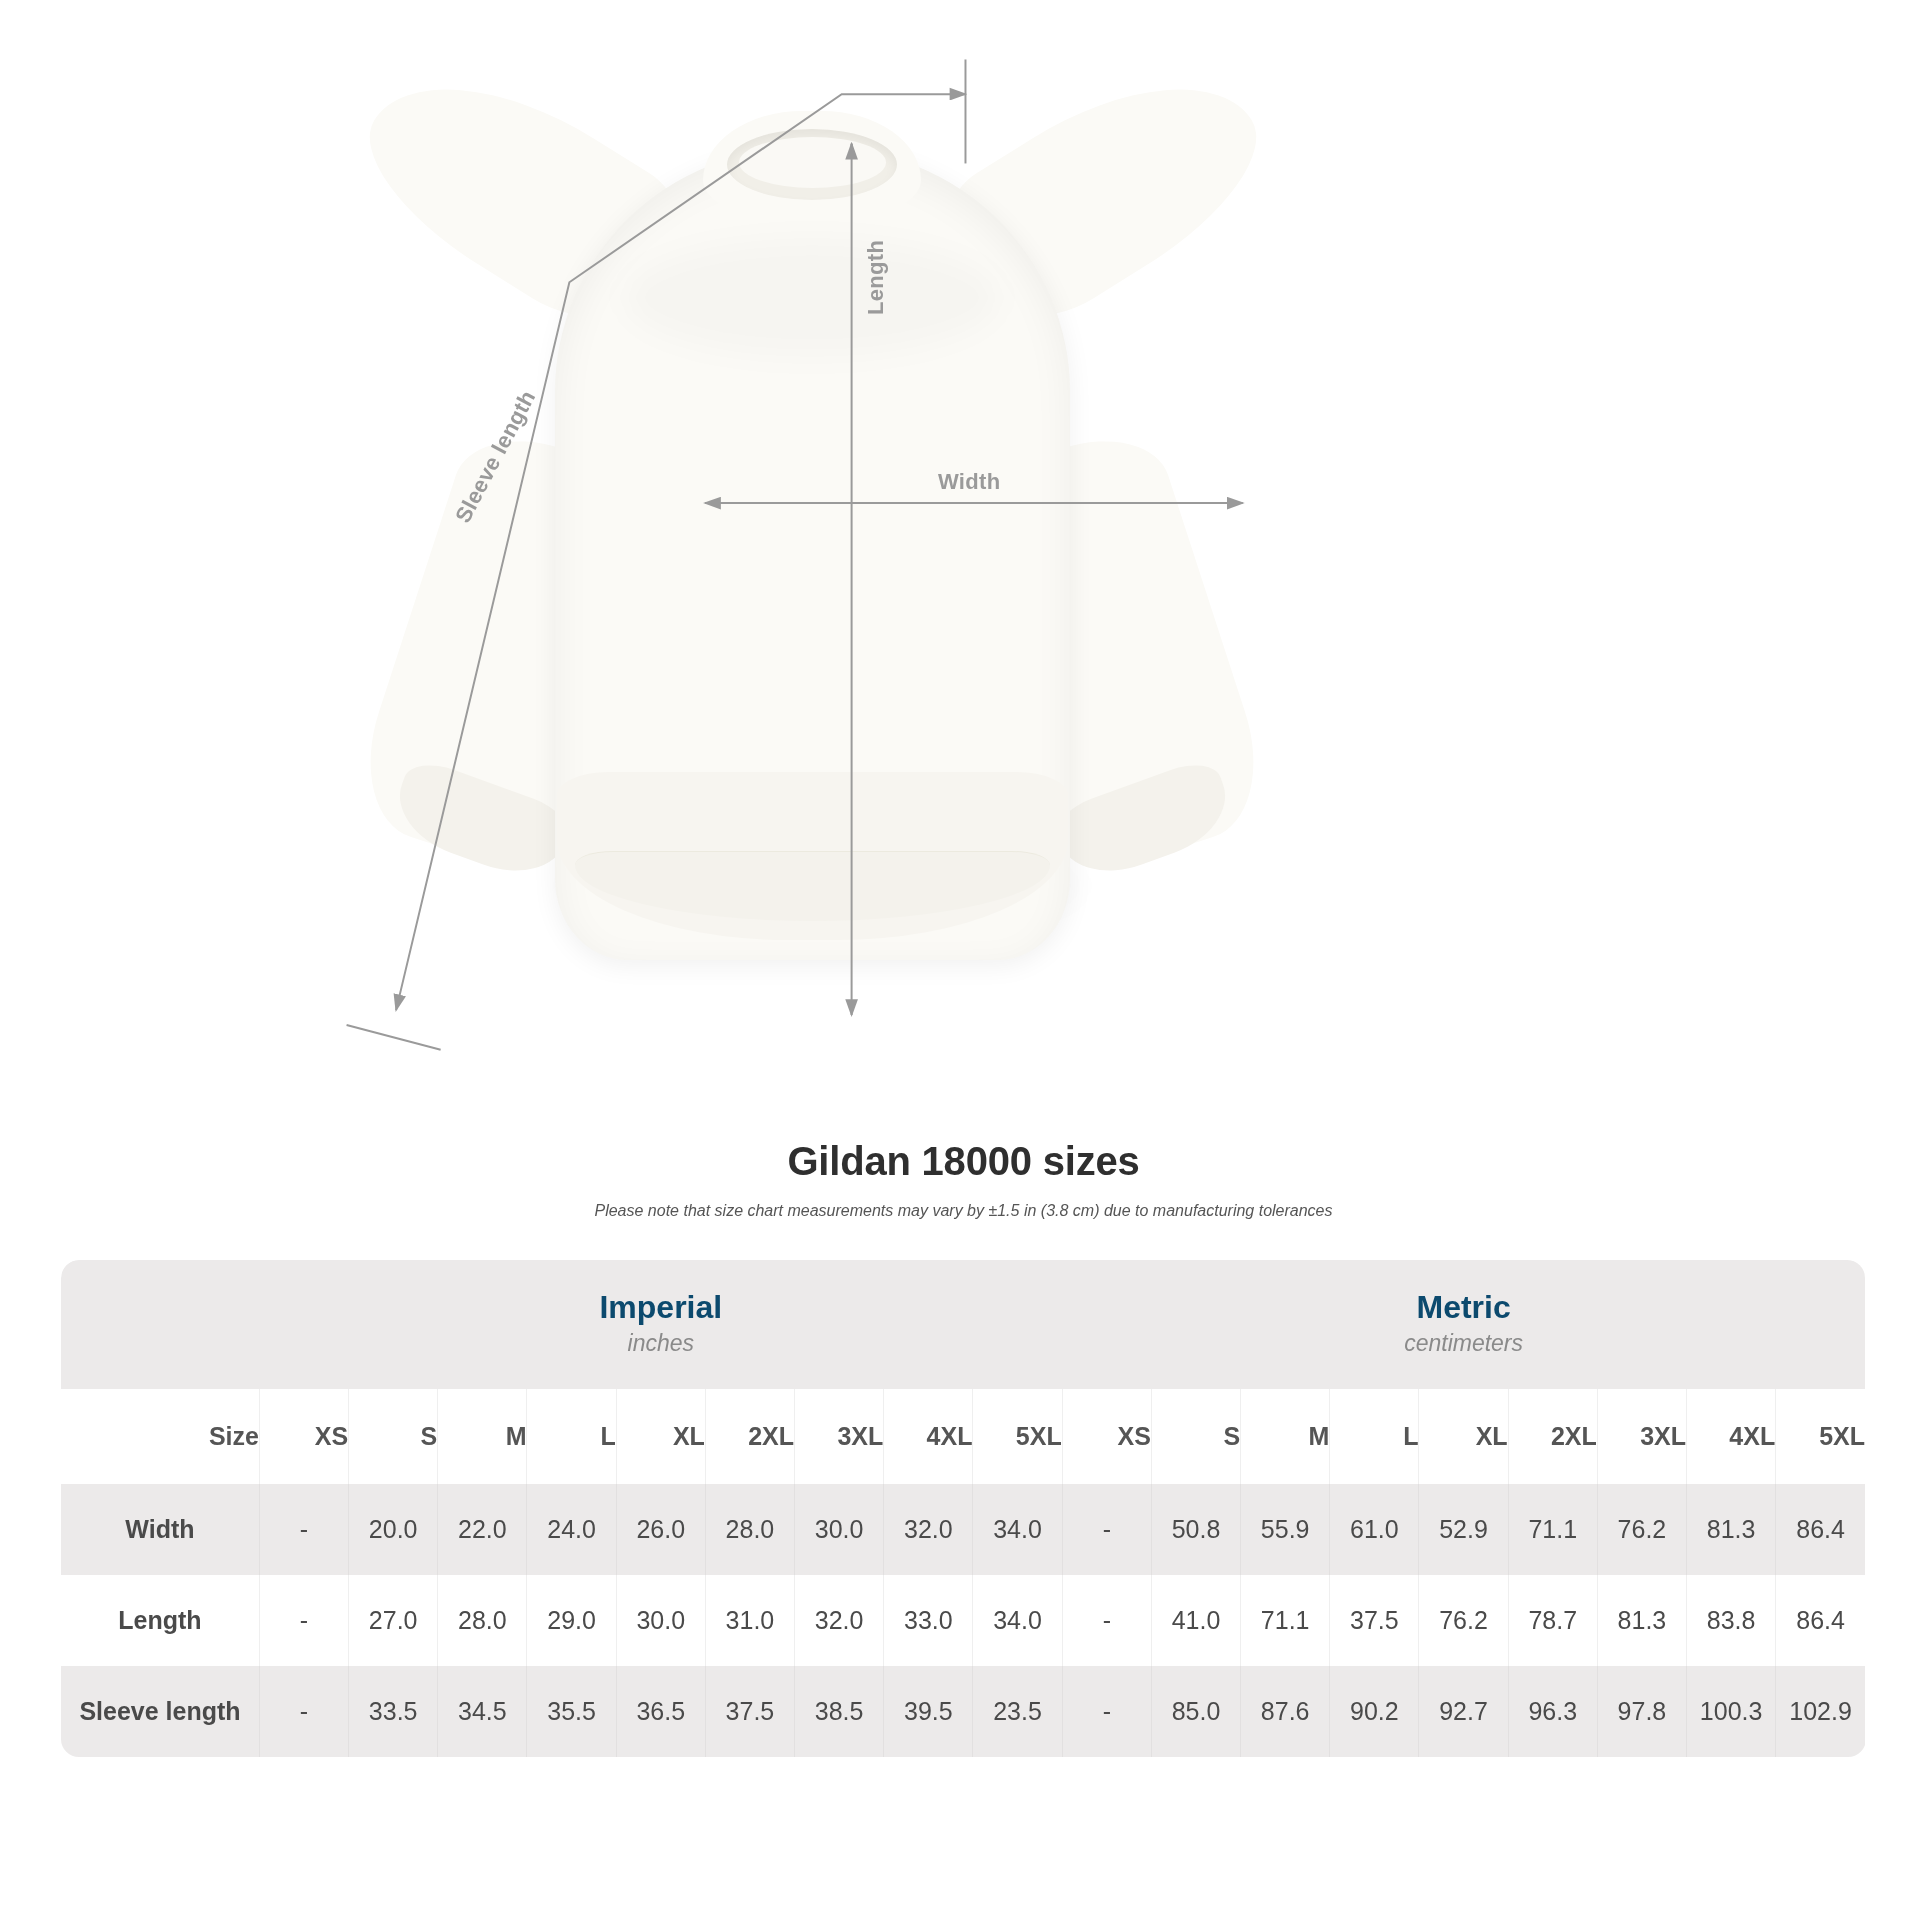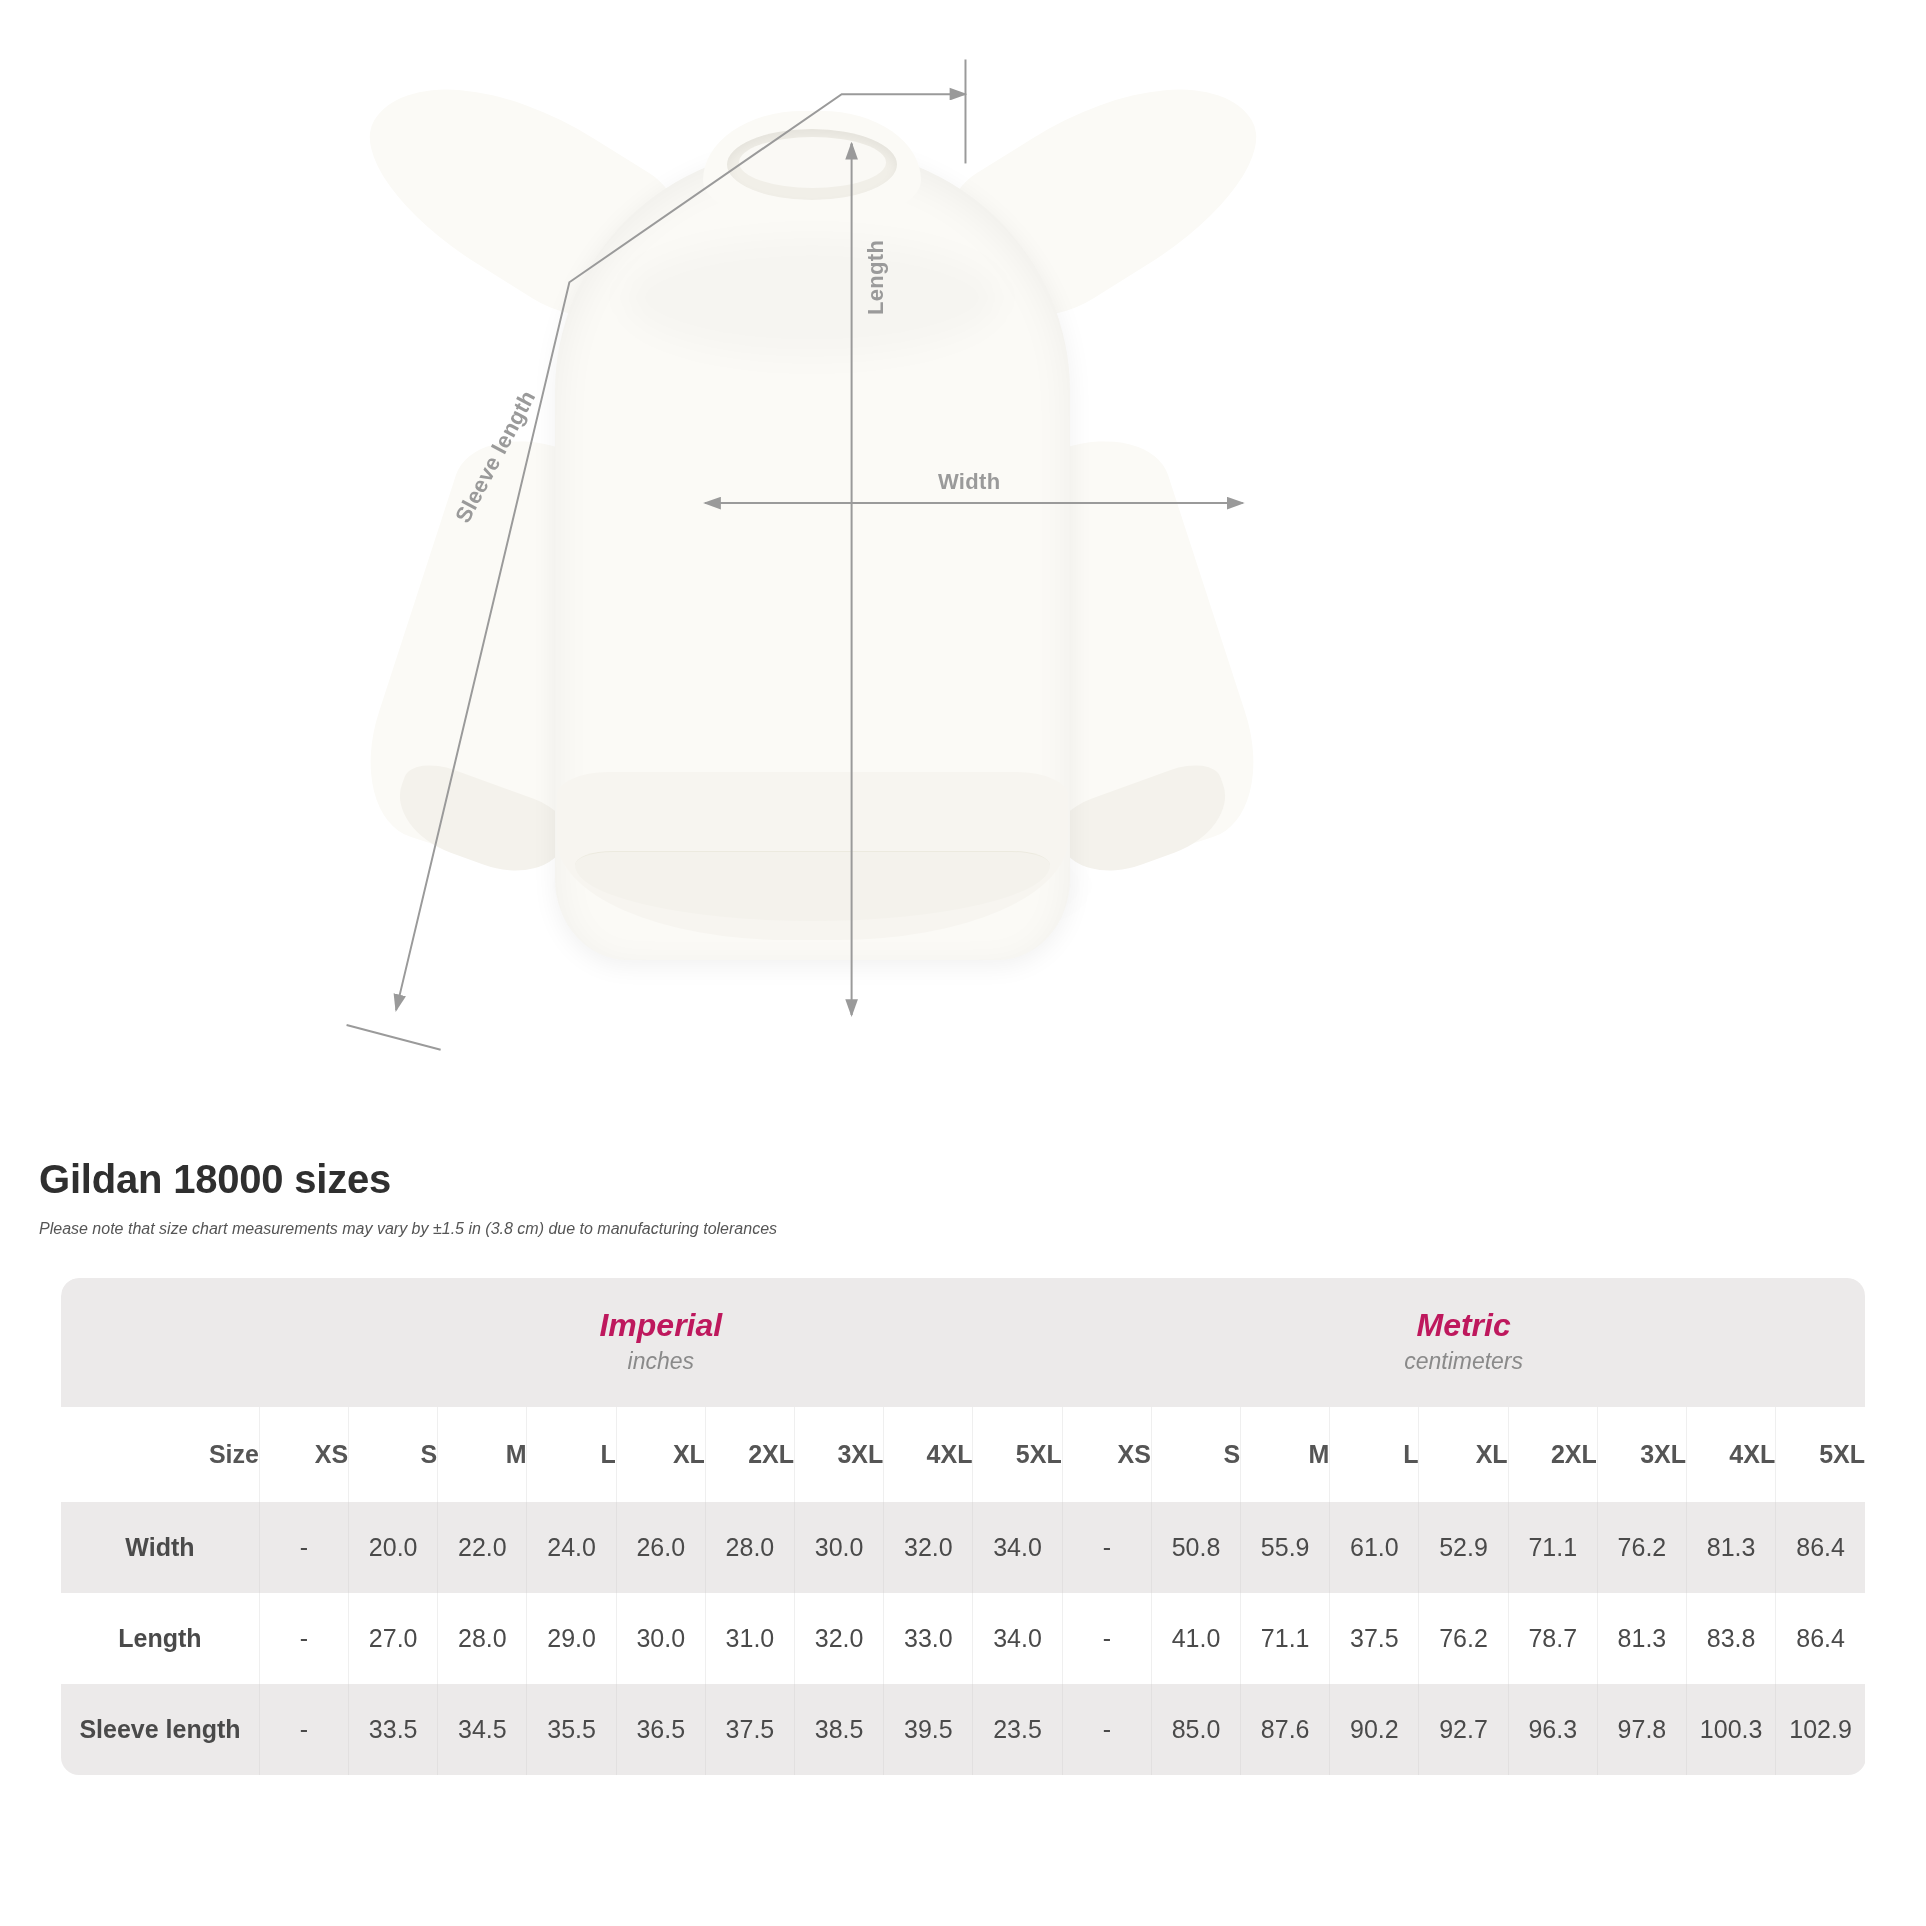--- a/index.html
+++ b/index.html
@@ -188,23 +188,22 @@
   }
   #label-sleeve {
     left: 450px;
     top: 515px;
     transform: rotate(-62deg);
     transform-origin: left top;
   }
 
   
   .heading-block {
-    text-align: left;
-    margin-top: 28px;
-    padding-left: 39px;
+    text-align: center;
+    margin-top: 10px;
   }
   .title {
     font-size: 40px;
     font-weight: bold;
     color: #2f2f2f;
     letter-spacing: -0.2px;
   }
   .subtitle {
     margin-top: 18px;
     font-size: 16px;
@@ -230,23 +229,22 @@
     font-size: 25px;
     color: #4a4a4a;
     padding: 0;
   }
   .unit-head {
     background: #eceaea;
     height: 129px;
   }
   .unit-head .unit-name {
     font-size: 32px;
-    font-style: italic;
     font-weight: bold;
-    color: #be185d;
+    color: #0c4a6e;
     line-height: 1.15;
   }
   .unit-head .unit-sub {
     font-size: 23px;
     font-style: italic;
     color: #8a8a8a;
     line-height: 1.5;
   }
   .corner-tl { background: #eceaea; border-top-left-radius: 18px; }
   .corner-tr { background: #eceaea; border-top-right-radius: 18px; }

